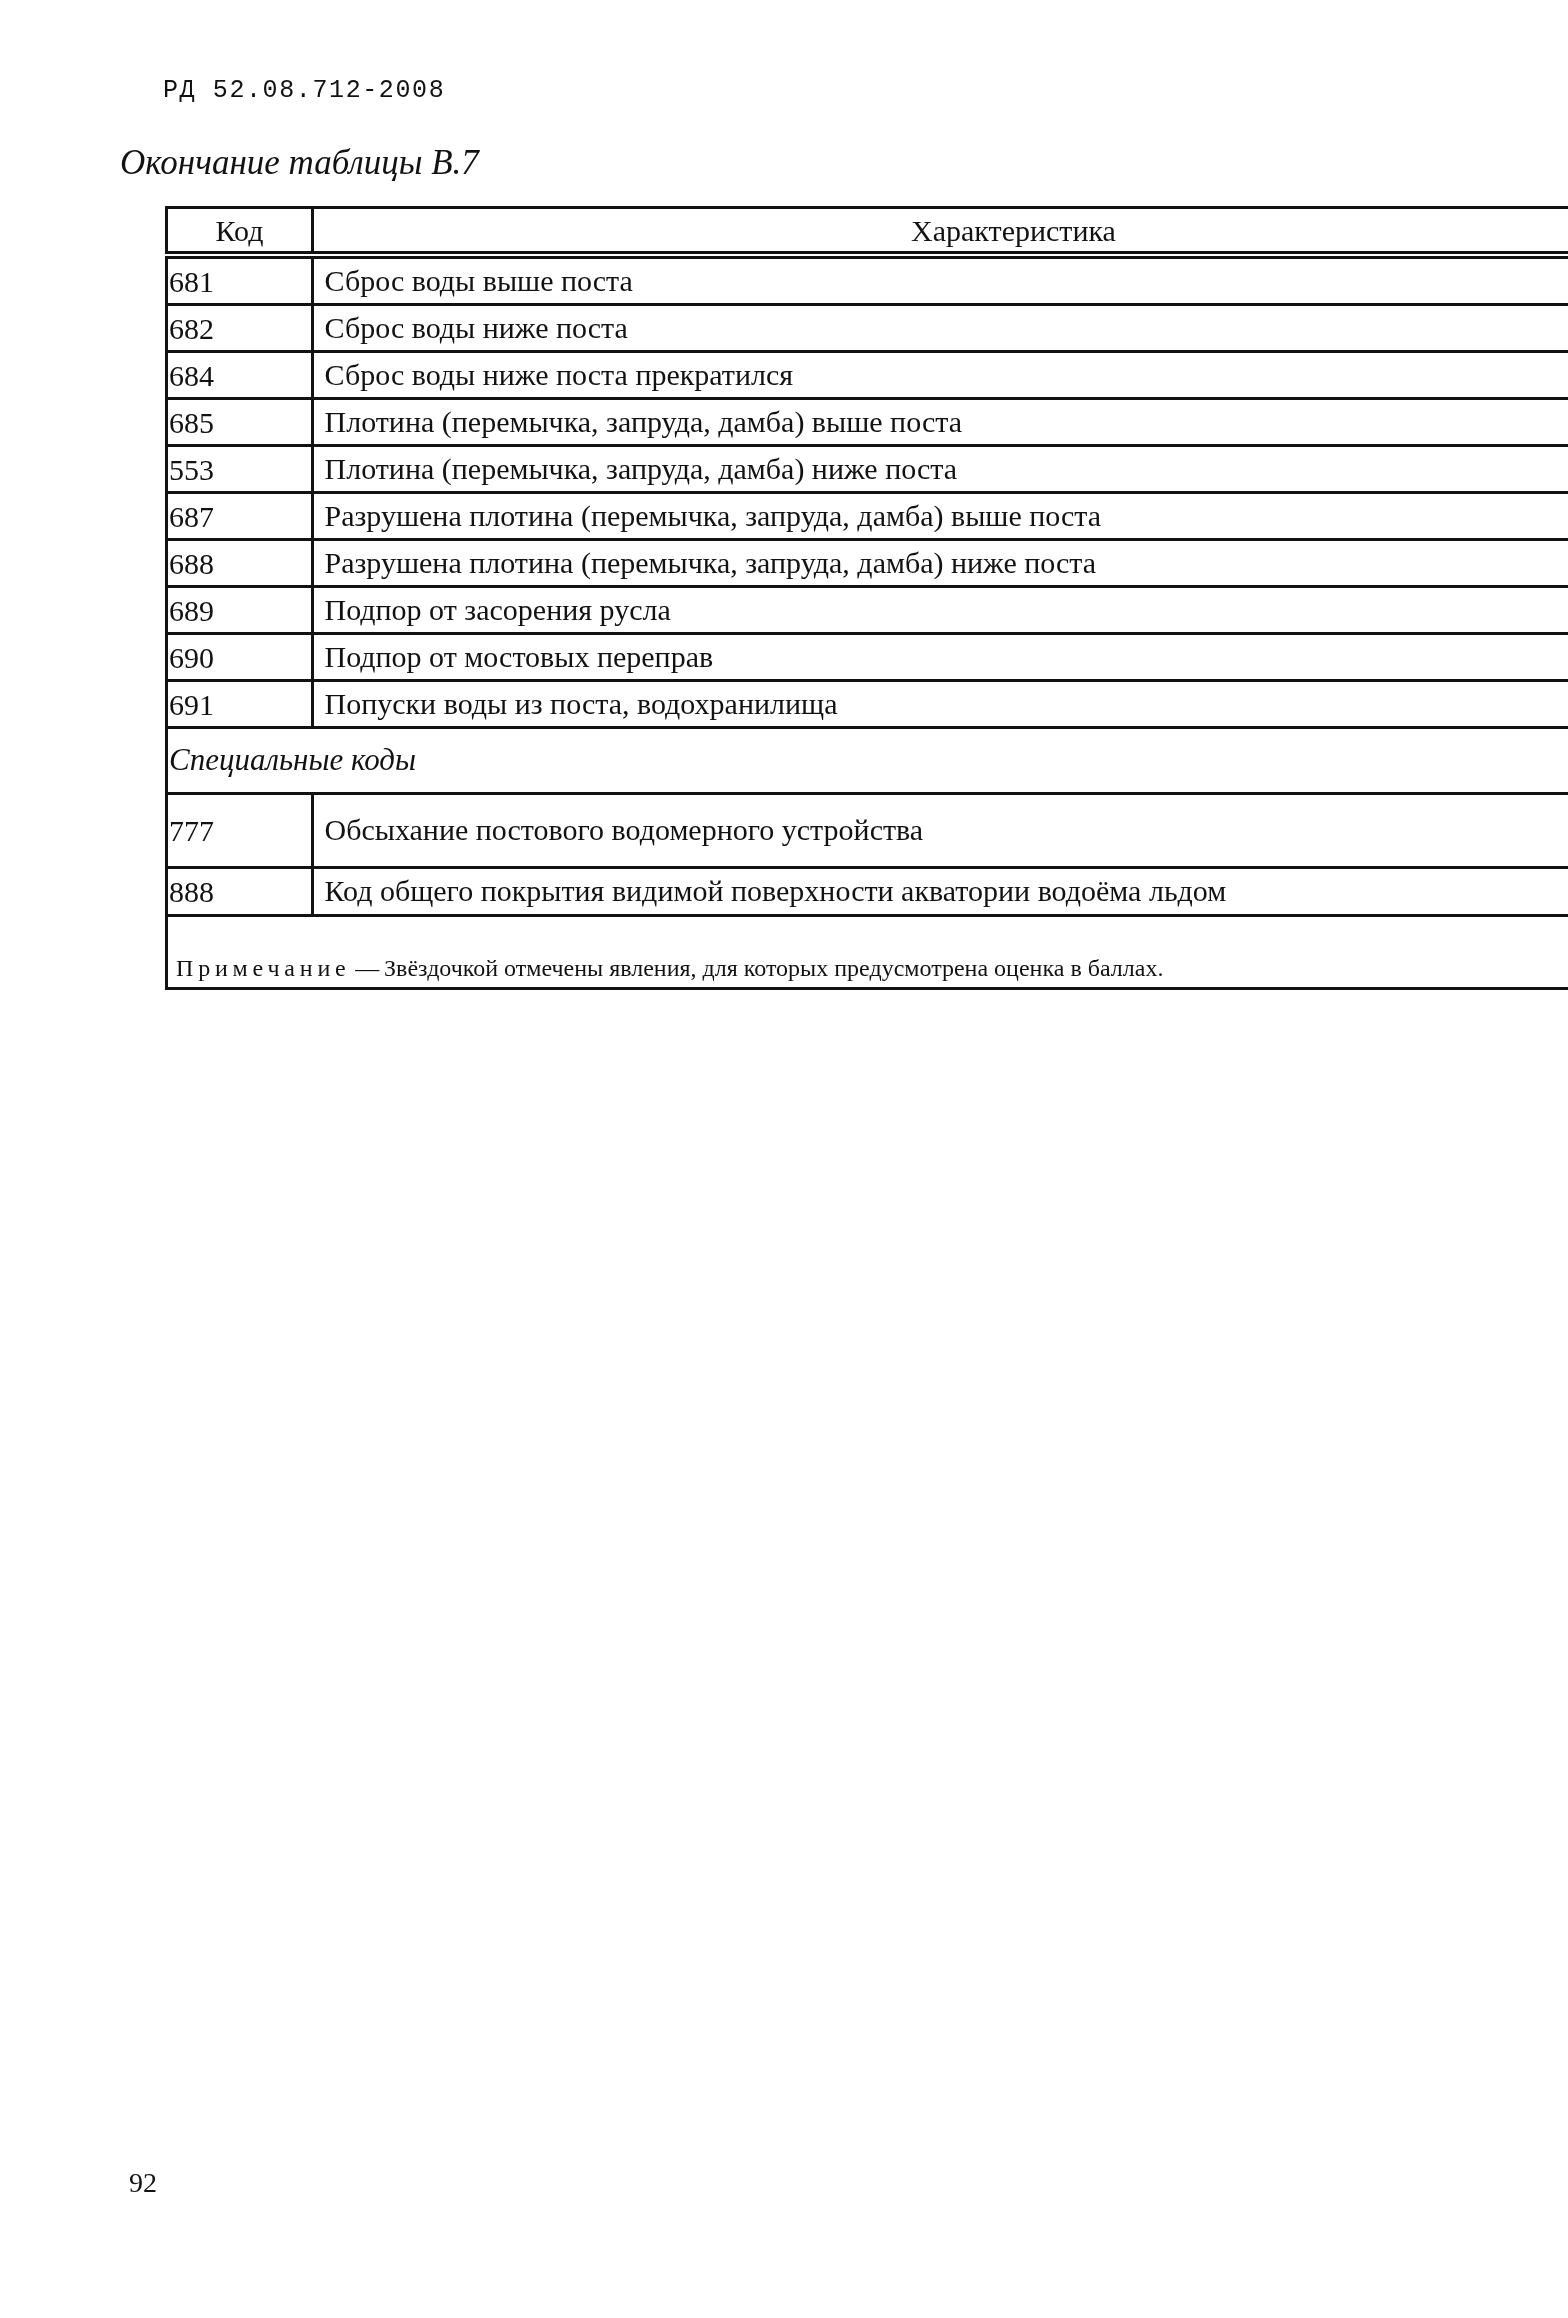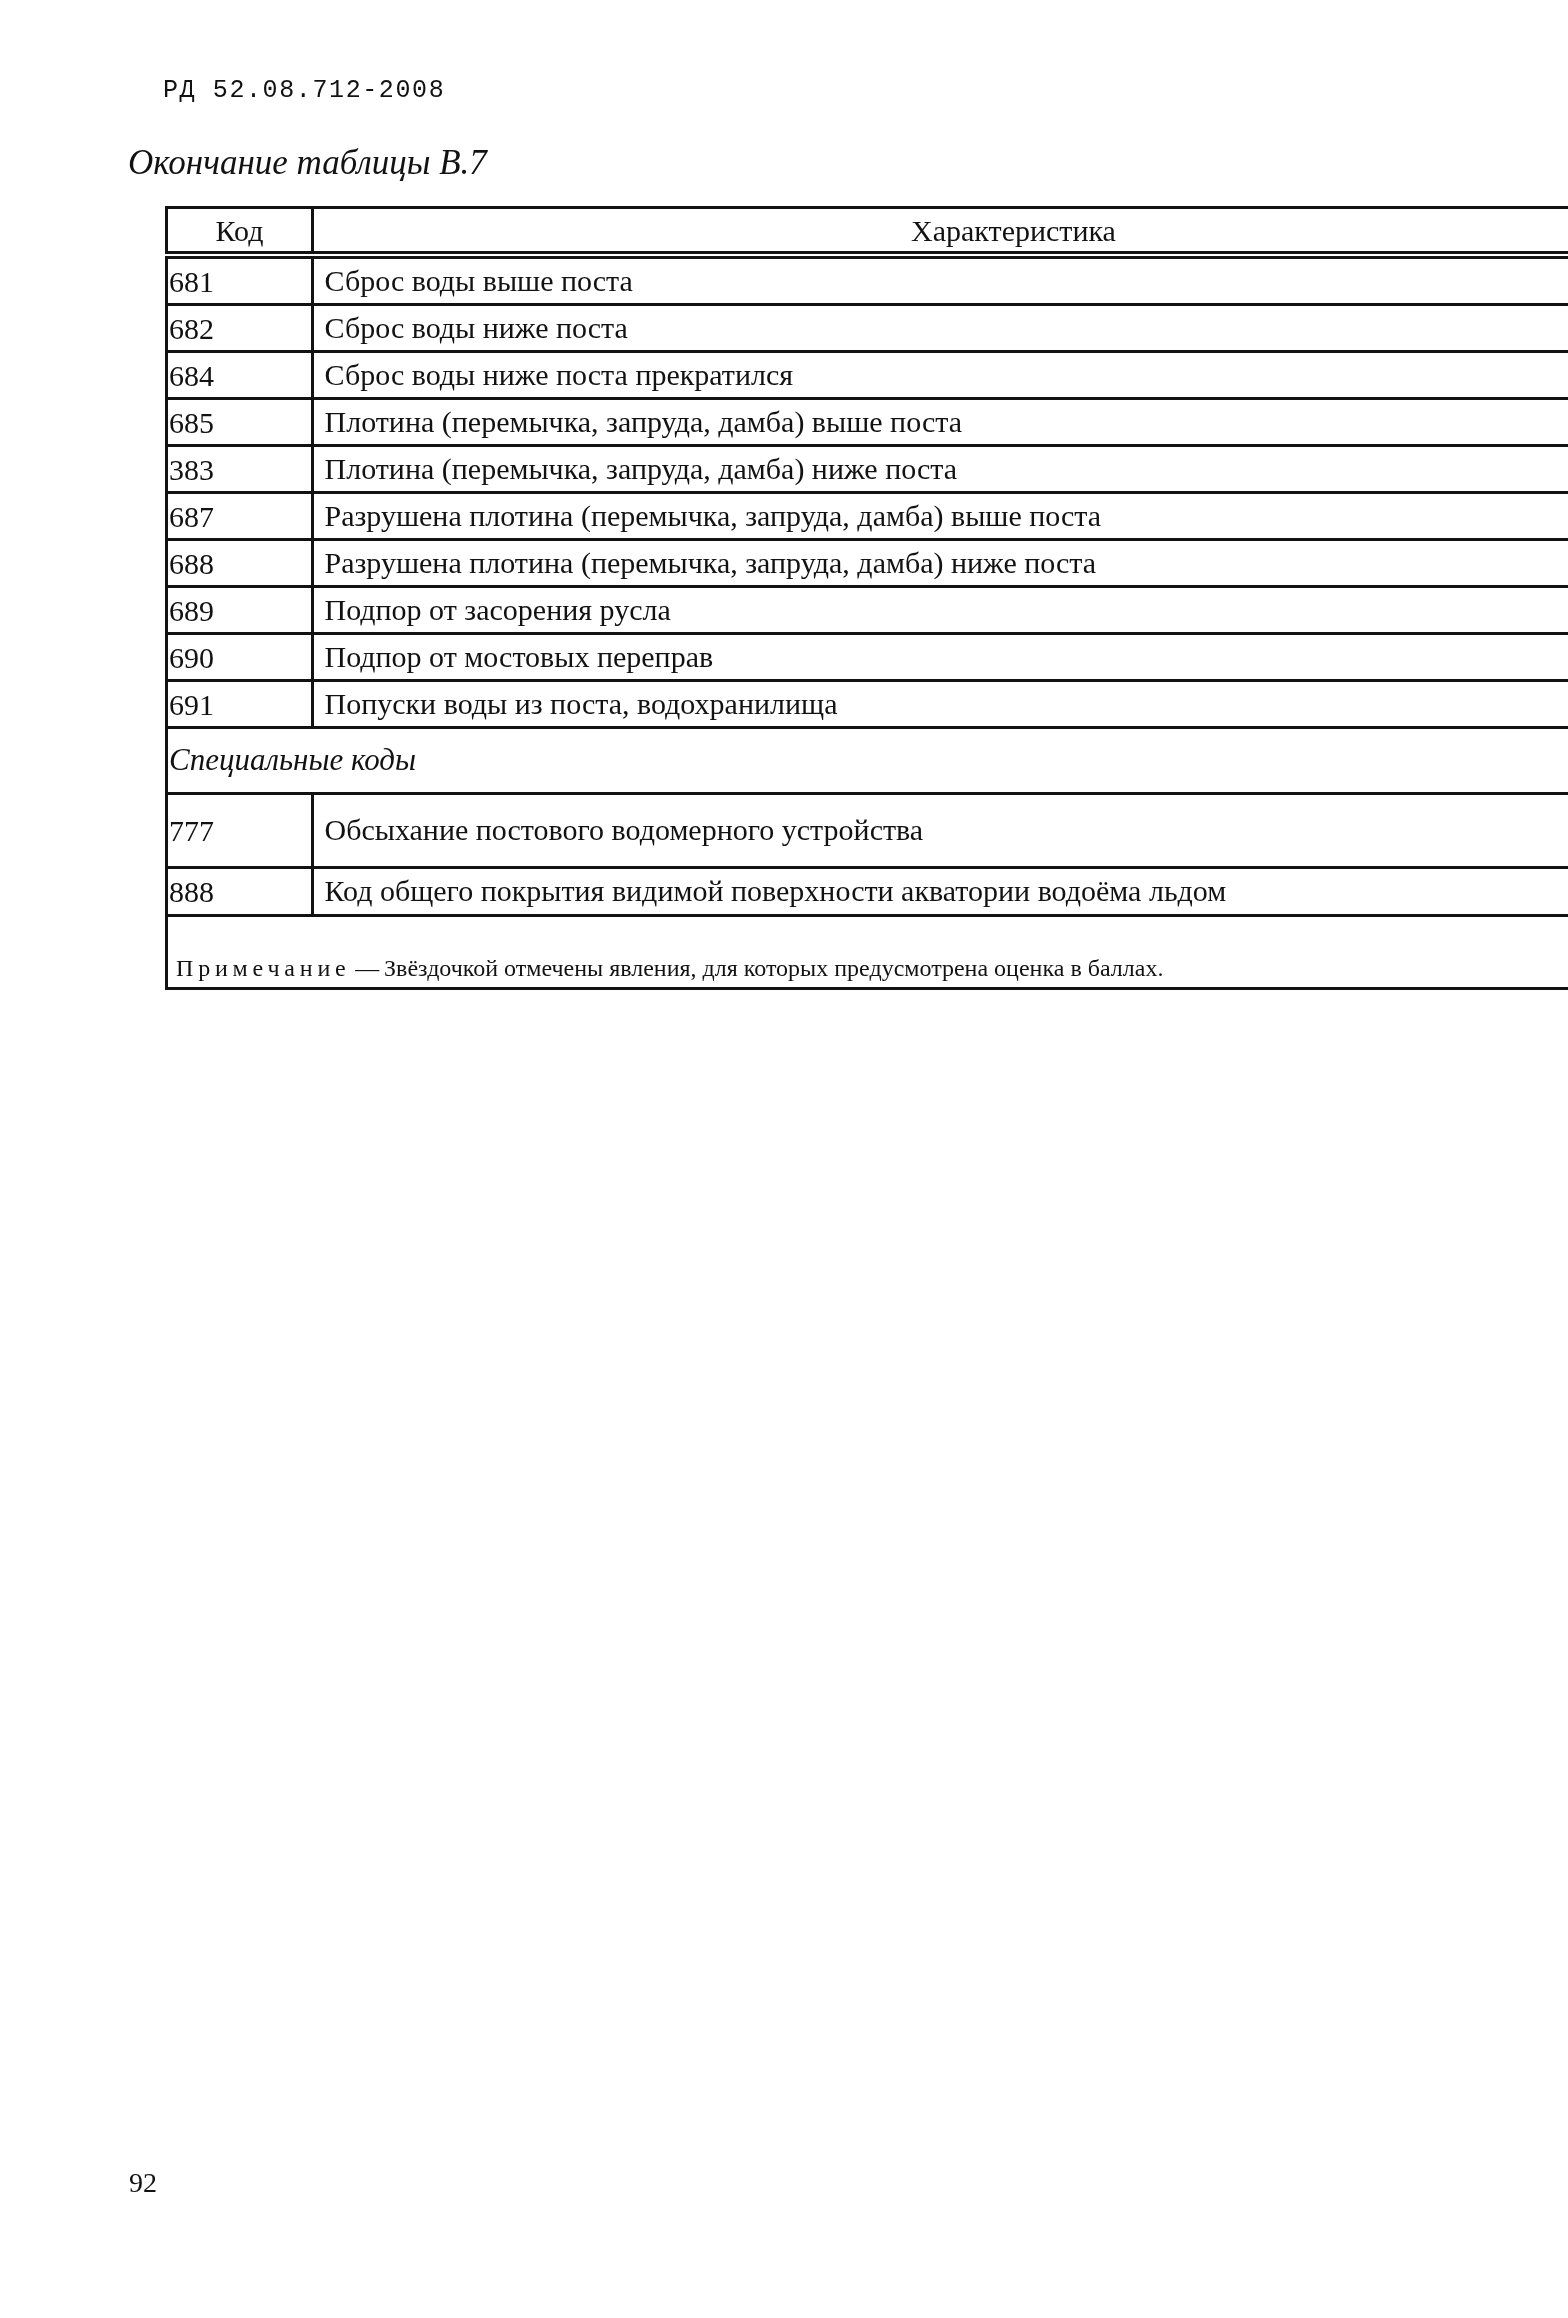--- a/index.html
+++ b/index.html
@@ -22,21 +22,21 @@
     left: 127px;
     top: 76px;
     font-family: "Liberation Mono", "DejaVu Sans Mono", monospace;
     font-size: 25px;
     letter-spacing: 1.6px;
     white-space: nowrap;
     margin-left: 36px;
   }
   .caption {
     position: absolute;
-    left: 128px;
+    left: 120px;
     top: 143px;
     font-style: italic;
     font-size: 35px;
     white-space: nowrap;
   }
   table.codes-table {
     position: absolute;
     left: 127px;
     top: 206px;
     width: 1551px;
@@ -127,21 +127,21 @@
       </tr>
       <tr>
         <td class="code-cell">684</td>
         <td class="text-cell">Сброс воды ниже поста прекратился</td>
       </tr>
       <tr>
         <td class="code-cell">685</td>
         <td class="text-cell">Плотина (перемычка, запруда, дамба) выше поста</td>
       </tr>
       <tr>
-        <td class="code-cell">383</td>
+        <td class="code-cell">553</td>
         <td class="text-cell">Плотина (перемычка, запруда, дамба) ниже поста</td>
       </tr>
       <tr>
         <td class="code-cell">687</td>
         <td class="text-cell">Разрушена плотина (перемычка, запруда, дамба) выше поста</td>
       </tr>
       <tr>
         <td class="code-cell">688</td>
         <td class="text-cell">Разрушена плотина (перемычка, запруда, дамба) ниже поста</td>
       </tr>

